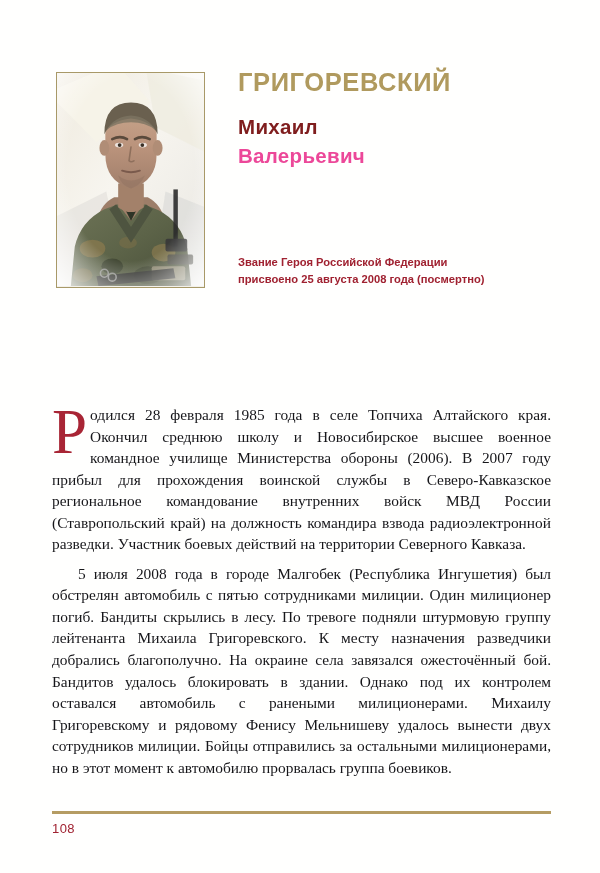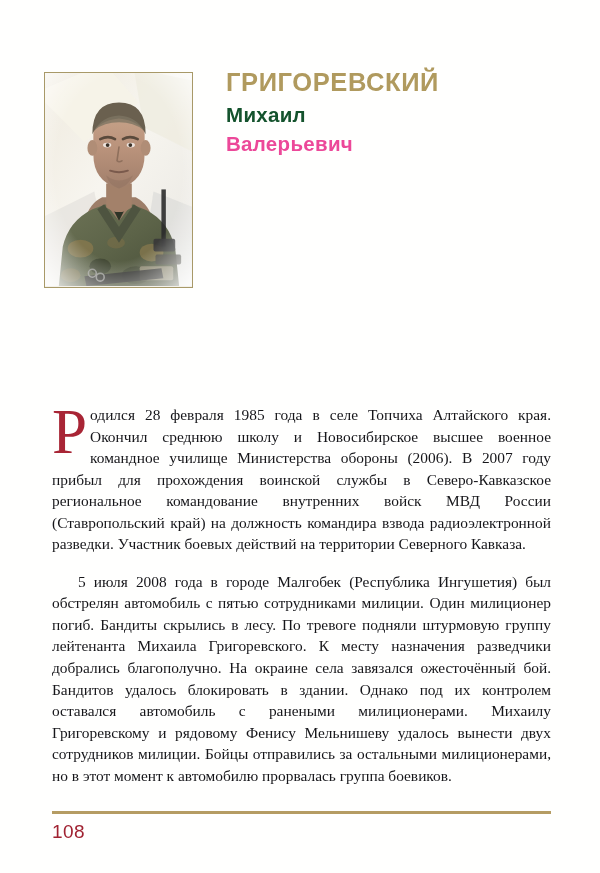--- a/index.html
+++ b/index.html
@@ -18,21 +18,21 @@
 
   .page {
     position: absolute;
     inset: 0;
     background: #fffffe;
   }
 
   
   .header {
     position: absolute;
-    left: 40px;
+    left: 52px;
     top: 68px;
     width: 500px;
     height: 232px;
   }
 
   .photo-frame {
     position: absolute;
     left: 4px;
     top: 4px;
     width: 149px;
@@ -62,23 +62,23 @@
     line-height: 1.12;
     color: #b09a5e;
     white-space: nowrap;
   }
   .givenname {
     font-family: "Liberation Sans", "DejaVu Sans", sans-serif;
     font-weight: bold;
     font-size: 20.5px;
     letter-spacing: 0.3px;
     line-height: 1.42;
-    color: #14532d;
+    color: #7f1d1d;
     white-space: nowrap;
-    margin-top: 3px;
+    margin-top: 15px;
   }
   .patronymic {
     font-family: "Liberation Sans", "DejaVu Sans", sans-serif;
     font-weight: bold;
     font-size: 20.5px;
     letter-spacing: 0.3px;
     line-height: 1.42;
     color: #ec4899;
     white-space: nowrap;
   }
@@ -106,21 +106,21 @@
   .para {
     font-family: "Liberation Serif", "DejaVu Serif", serif;
     font-size: 15.4px;
     line-height: 21.55px;
     text-align: justify;
     text-indent: 26px;
     margin: 0;
     color: #16161a;
     hyphens: auto;
   }
-  .para + .para { margin-top: 16px; }
+  .para + .para { margin-top: 8px; }
 
   .para.lead { text-indent: 0; }
   .dropcap {
     float: left;
     font-family: "Liberation Serif", "DejaVu Serif", serif;
     font-size: 63px;
     line-height: 0.80;
     color: #a82535;
     margin: 2px 3px -2px 0;
     padding-top: 1px;
@@ -133,21 +133,21 @@
     top: 811px;
     width: 499px;
     height: 3px;
     background: #b59c63;
   }
   .folio {
     position: absolute;
     left: 52px;
     top: 821px;
     font-family: "Liberation Sans", "DejaVu Sans", sans-serif;
-    font-size: 19px;
+    font-size: 13px;
     color: #a02231;
     letter-spacing: 0.4px;
   }
 </style>
 </head>
 <body>
 
 <div class="page">
 
   <div class="header">
@@ -232,20 +232,24 @@
         <rect width="149" height="216" fill="url(#vig)"></rect>
       </svg>
     </div>
 
     <div class="name-block">
       <div class="surname">ГРИГОРЕВСКИЙ</div>
       <div class="givenname">Михаил</div>
       <div class="patronymic">Валерьевич</div>
     </div>
 
+    <div class="award">
+      <div>Звание Героя Российской Федерации</div>
+      <div>присвоено 25 августа 2008 года (посмертно)</div>
+    </div>
   </div>
 
   <div class="article">
     <p class="para lead"><span class="dropcap">Р</span><span>одился 28 февраля 1985 года в селе Топчиха Алтайского края. Окончил среднюю школу и Новосибирское высшее военное командное училище Министерства обороны (2006). В 2007 году прибыл для прохождения воинской службы в Северо-Кавказское региональное командование внутренних войск МВД России (Ставропольский край) на должность командира взвода радиоэлектронной разведки. Участник боевых действий на территории Северного Кавказа.</span></p>
     <p class="para">5 июля 2008 года в городе Малгобек (Республика Ингушетия) был обстрелян автомобиль с пятью сотрудниками милиции. Один милиционер погиб. Бандиты скрылись в лесу. По тревоге подняли штурмовую группу лейтенанта Михаила Григоревского. К месту назначения разведчики добрались благополучно. На окраине села завязался ожесточённый бой. Бандитов удалось блокировать в здании. Однако под их контролем оставался автомобиль с ранеными милиционерами. Михаилу Григоревскому и рядовому Фенису Мельнишеву удалось вынести двух сотрудников милиции. Бойцы отправились за остальными милиционерами, но в этот момент к автомобилю прорвалась группа боевиков.</p>
   </div>
 
   <div class="rule"></div>
   <div class="folio">108</div>
 

